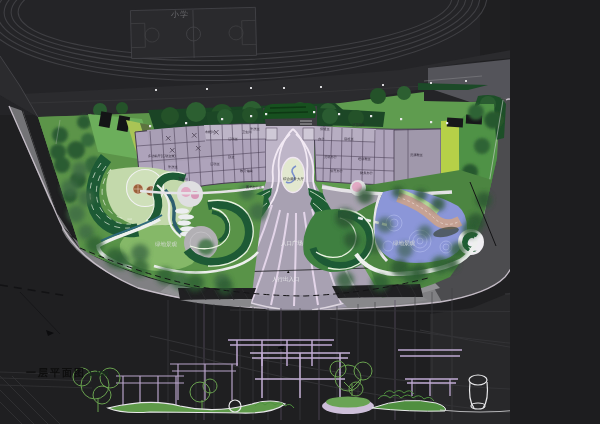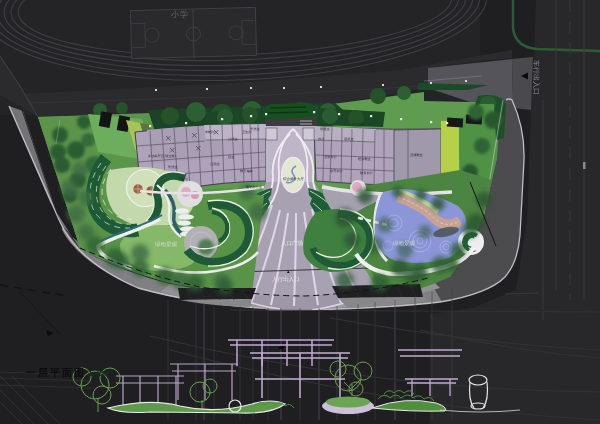--- a/index.html
+++ b/index.html
@@ -1,16 +1,16 @@
 <!DOCTYPE html>
 <html><head>
 <meta charset="utf-8">
 <style>
   html,body{margin:0;padding:0;background:#1d1d1f;}
-  #stage{position:relative;width:600px;height:424px;overflow:hidden;background:#1d4ed8;
+  #stage{position:relative;width:510px;height:424px;overflow:hidden;background:#1d4ed8;
     font-family:"Liberation Sans", sans-serif;}
   svg{display:block}
 </style>
 </head>
 <body>
 <div id="stage">
 <svg width="600" height="424" viewBox="0 0 600 424">
 <defs>
 <filter id="b1" x="-50%" y="-50%" width="200%" height="200%">
           <feGaussianBlur stdDeviation="1.6"></feGaussianBlur>

